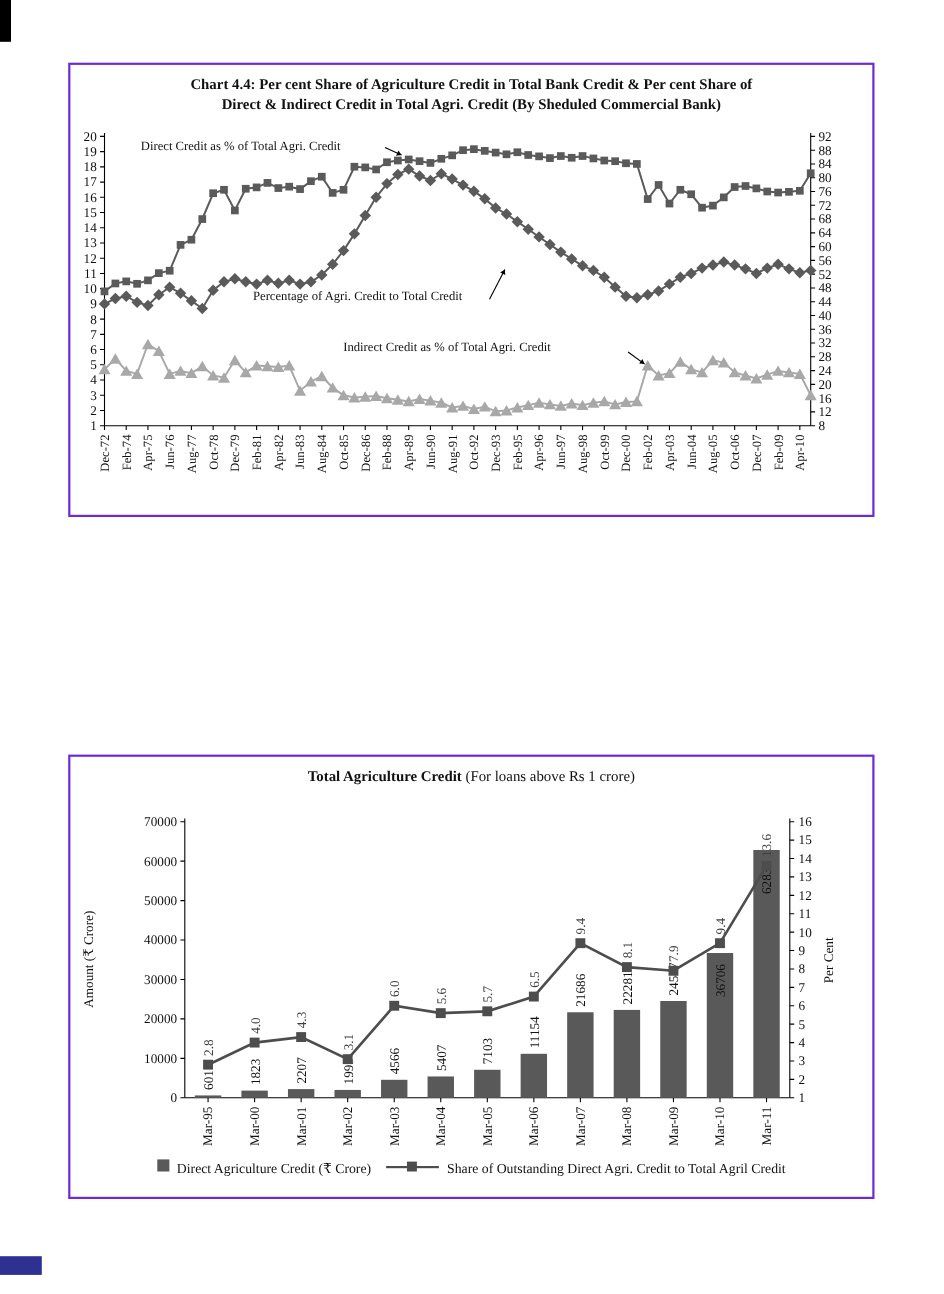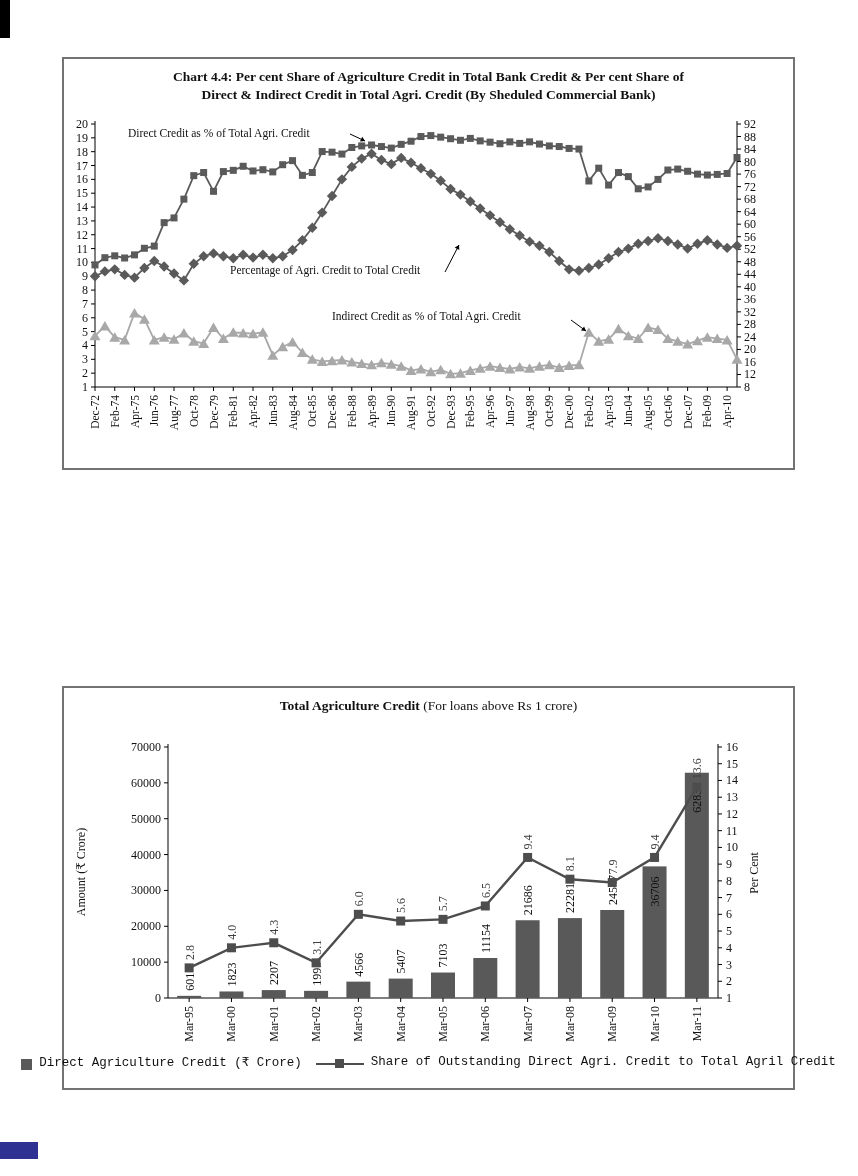--- a/index.html
+++ b/index.html
@@ -1,39 +1,39 @@
 <!DOCTYPE html>
 <html><head>
 <meta charset="utf-8">
 <style>
   html,body{margin:0;padding:0;background:#ffffff;}
   .page{position:relative;width:858px;height:1176px;background:#ffffff;overflow:hidden;
         font-family:"Liberation Serif","DejaVu Serif",serif;color:#111;}
   .mark-top-left{position:absolute;left:0;top:0;width:10px;height:38px;background:#000;}
   .mark-bottom-left{position:absolute;left:0;top:1142px;width:38px;height:17px;background:#2e3192;}
-  .chart-box{position:absolute;border:2px solid #737373;background:#fff;}
+  .chart-box{position:absolute;border:2px solid #6d28d9;background:#fff;}
   #box1{left:62px;top:57px;width:729px;height:409px;}
   #box2{left:62px;top:686px;width:729px;height:400px;}
   .chart-title{position:absolute;left:0;right:0;text-align:center;font-weight:bold;
                font-size:13.5px;line-height:18px;}
   #box1 .chart-title{top:9px;}
   #box2 .chart-title{top:9px;}
   .chart-title .normal{font-weight:normal;margin-top:16px;}
   .chart-svg{position:absolute;left:0;top:0;}
   .ann{position:absolute;font-size:11.5px;white-space:nowrap;color:#111;}
   #ann1{left:64px;top:68px;}
   #ann2{left:166px;top:205px;}
-  #ann3{left:268px;top:251px;}
+  #ann3{left:248px;top:251px;}
   .vlabel{position:absolute;font-size:12px;white-space:nowrap;
           transform:translate(-50%,-50%) rotate(-90deg);}
   #amt-label{left:17px;top:184px;}
   #pct-label{left:690px;top:185px;}
   .legend{position:absolute;left:0;right:0;top:366px;display:flex;justify-content:center;
           align-items:center;gap:14px;font-size:12.5px;}
-  .legend .item{display:flex;align-items:flex-end;gap:7px;white-space:nowrap;font-family:Liberation Mono, monospace;}
+  .legend .item{display:flex;align-items:flex-start;gap:7px;white-space:nowrap;}
   .sw-square{width:11px;height:11px;background:#595959;display:inline-block;}
   .sw-line{position:relative;width:48px;height:11px;display:inline-block;}
   .sw-line .l{position:absolute;left:0;right:0;top:5px;height:2px;background:#4d4d4d;}
   .sw-line .m{position:absolute;left:19px;top:1px;width:9px;height:9px;background:#4d4d4d;}
 </style>
 </head>
 <body>
 
 <div class="page">
   <div class="mark-top-left"></div>

